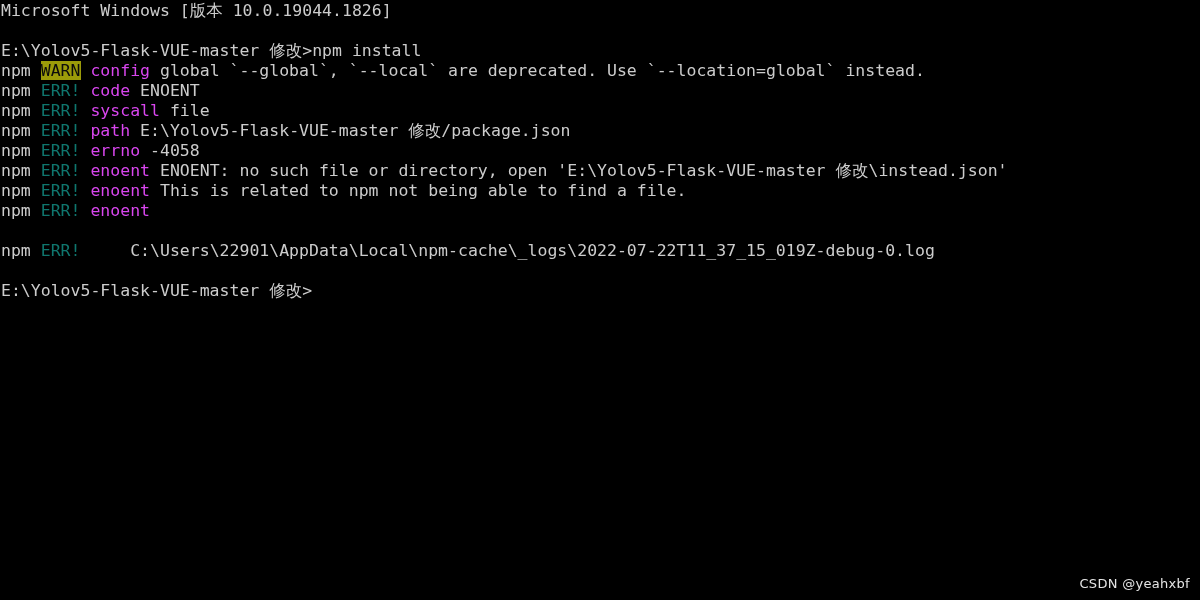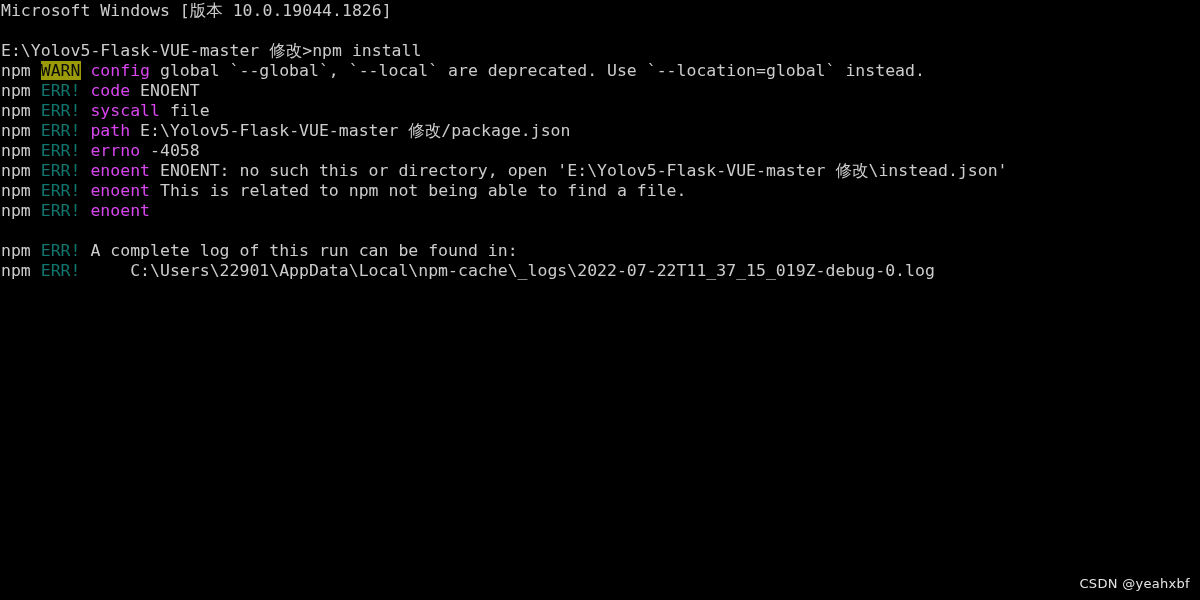--- a/index.html
+++ b/index.html
@@ -69,22 +69,22 @@
 <div id="terminal">
   <div id="terminal-lines">
       <div class="line"><span class="seg default">Microsoft Windows [</span><span class="seg default cjk">版本</span><span class="seg default"> 10.0.19044.1826]</span></div>
       <div class="line blank">&nbsp;</div>
       <div class="line"><span class="seg default">E:\Yolov5-Flask-VUE-master </span><span class="seg default cjk">修改</span><span class="seg default">&gt;npm install</span></div>
       <div class="line"><span class="seg default">npm </span><span class="seg warn">WARN</span><span class="seg default"> </span><span class="seg magenta">config</span><span class="seg default"> global `--global`, `--local` are deprecated. Use `--location=global` instead.</span></div>
       <div class="line"><span class="seg default">npm </span><span class="seg err">ERR!</span><span class="seg default"> </span><span class="seg magenta">code</span><span class="seg default"> ENOENT</span></div>
       <div class="line"><span class="seg default">npm </span><span class="seg err">ERR!</span><span class="seg default"> </span><span class="seg magenta">syscall</span><span class="seg default"> file</span></div>
       <div class="line"><span class="seg default">npm </span><span class="seg err">ERR!</span><span class="seg default"> </span><span class="seg magenta">path</span><span class="seg default"> E:\Yolov5-Flask-VUE-master </span><span class="seg default cjk">修改</span><span class="seg default">/package.json</span></div>
       <div class="line"><span class="seg default">npm </span><span class="seg err">ERR!</span><span class="seg default"> </span><span class="seg magenta">errno</span><span class="seg default"> -4058</span></div>
-      <div class="line"><span class="seg default">npm </span><span class="seg err">ERR!</span><span class="seg default"> </span><span class="seg magenta">enoent</span><span class="seg default"> ENOENT: no such this or directory, open 'E:\Yolov5-Flask-VUE-master </span><span class="seg default cjk">修改</span><span class="seg default">\instead.json'</span></div>
+      <div class="line"><span class="seg default">npm </span><span class="seg err">ERR!</span><span class="seg default"> </span><span class="seg magenta">enoent</span><span class="seg default"> ENOENT: no such file or directory, open 'E:\Yolov5-Flask-VUE-master </span><span class="seg default cjk">修改</span><span class="seg default">\instead.json'</span></div>
       <div class="line"><span class="seg default">npm </span><span class="seg err">ERR!</span><span class="seg default"> </span><span class="seg magenta">enoent</span><span class="seg default"> This is related to npm not being able to find a file.</span></div>
       <div class="line"><span class="seg default">npm </span><span class="seg err">ERR!</span><span class="seg default"> </span><span class="seg magenta">enoent</span></div>
       <div class="line blank">&nbsp;</div>
-      <div class="line"><span class="seg default">npm </span><span class="seg err">ERR!</span><span class="seg default"> A complete log of this run can be found in:</span></div>
       <div class="line"><span class="seg default">npm </span><span class="seg err">ERR!</span><span class="seg default">     C:\Users\22901\AppData\Local\npm-cache\_logs\2022-07-22T11_37_15_019Z-debug-0.log</span></div>
       <div class="line blank">&nbsp;</div>
+      <div class="line"><span class="seg default">E:\Yolov5-Flask-VUE-master </span><span class="seg default cjk">修改</span><span class="seg default">&gt;</span></div>
     </div>
   <div id="watermark">CSDN @yeahxbf</div>
 </div>
 
 </body></html>

